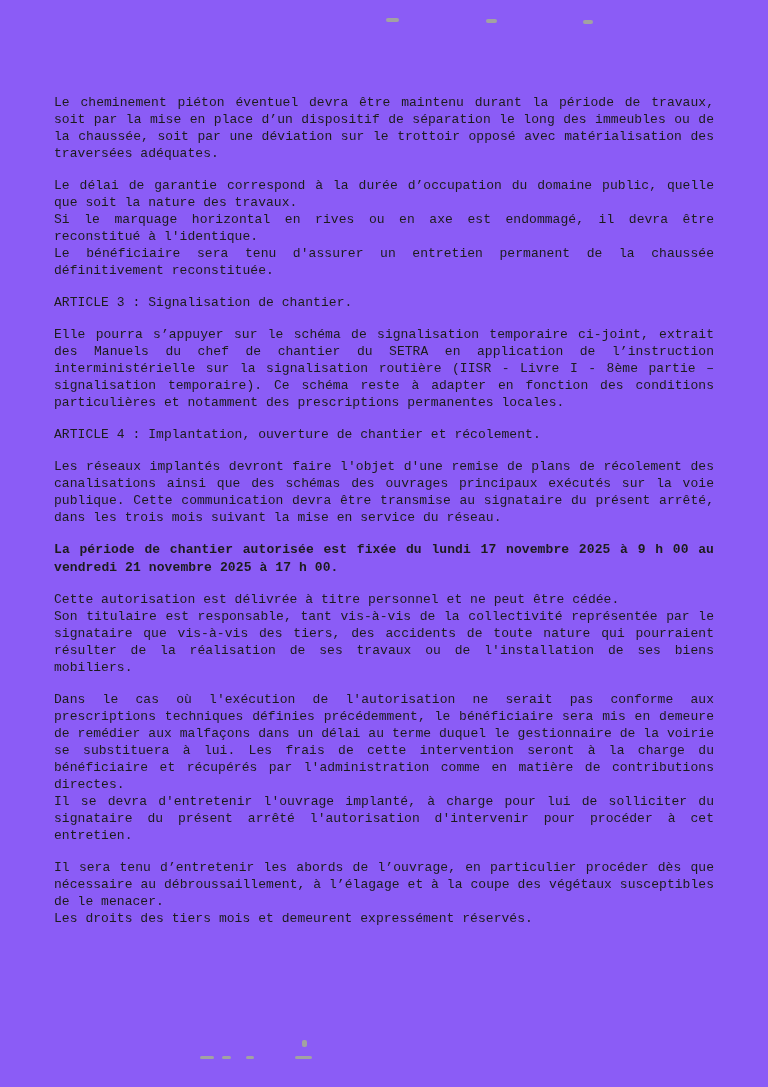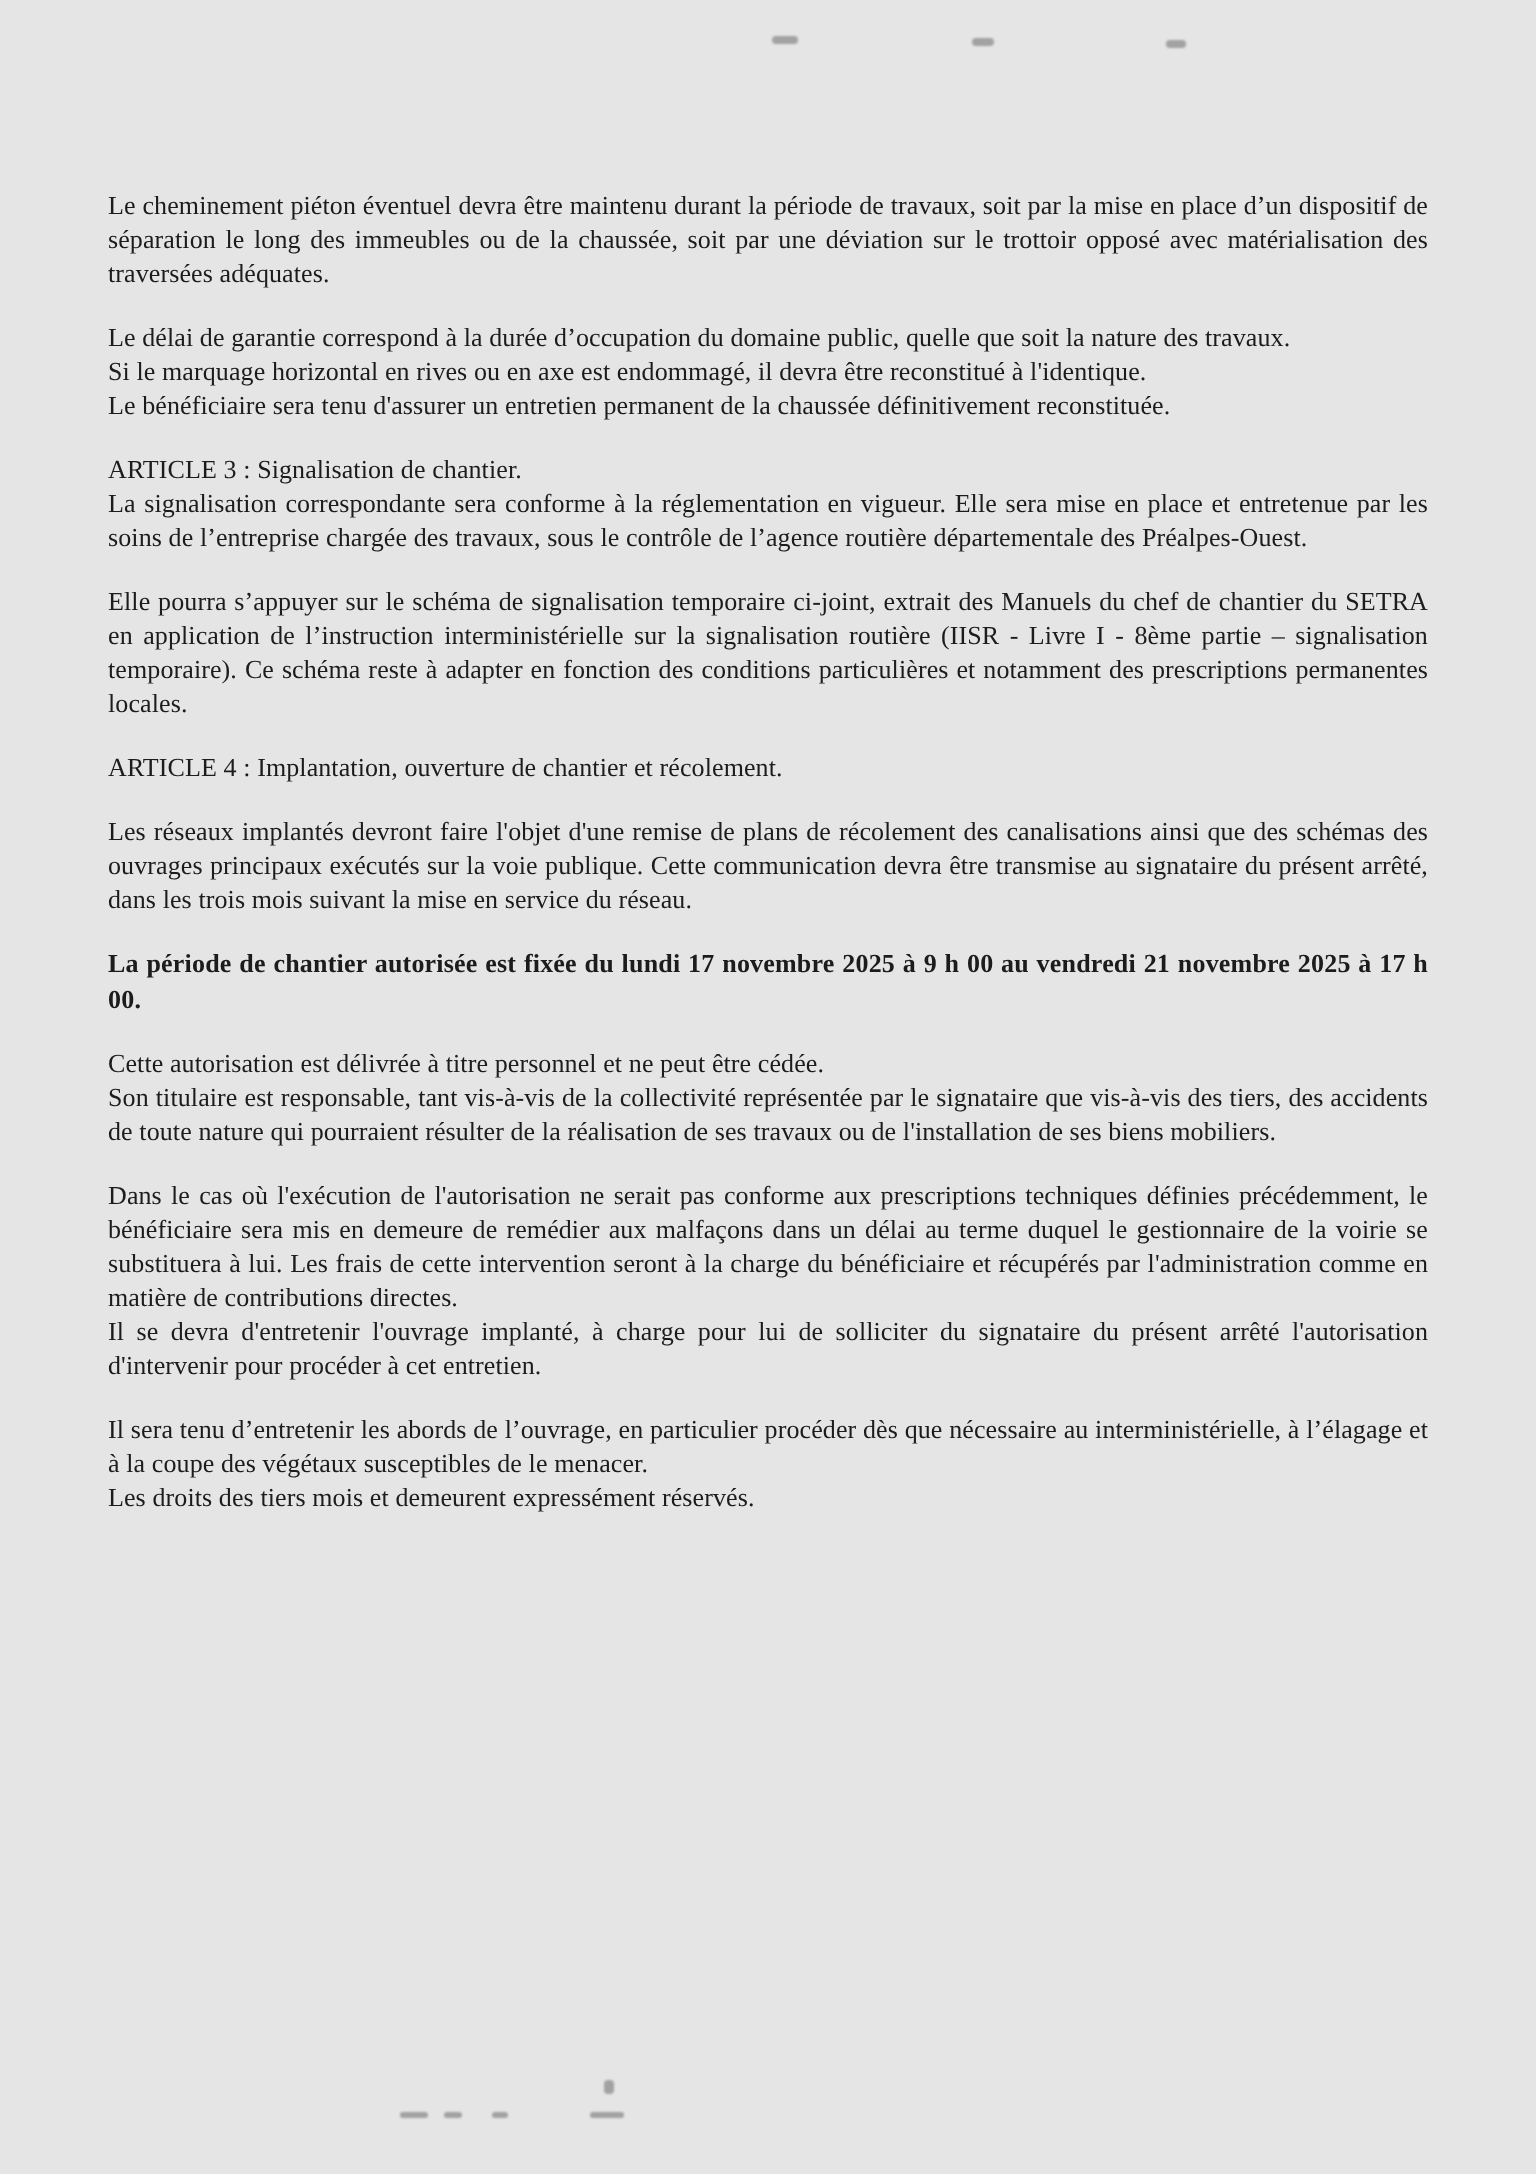--- a/index.html
+++ b/index.html
@@ -4,23 +4,23 @@
 <style>
   html, body {
     margin: 0;
     padding: 0;
     background: #ffffff;
   }
   .page {
     position: relative;
     width: 768px;
     height: 1087px;
-    background: #e5e5e5;
+    background: #8b5cf6;
     overflow: hidden;
-    font-family: Liberation Serif, serif;
+    font-family: Liberation Mono, monospace;
     color: #1c1c1c;
   }
   .content {
     position: absolute;
     left: 54px;
     top: 94px;
     width: 660px;
   }
   .block {
     margin: 0 0 15px 0;
@@ -72,21 +72,20 @@
     </div>
 
     <div class="block">
       <div class="seg">Le délai de garantie correspond à la durée d’occupation du domaine public, quelle que soit la nature des travaux.</div>
       <div class="seg">Si le marquage horizontal en rives ou en axe est endommagé, il devra être reconstitué à l'identique.</div>
       <div class="seg">Le bénéficiaire sera tenu d'assurer un entretien permanent de la chaussée définitivement reconstituée.</div>
     </div>
 
     <div class="block">
       <div class="seg">ARTICLE 3 : Signalisation de chantier.</div>
-      <div class="seg">La signalisation correspondante sera conforme à la réglementation en vigueur. Elle sera mise en place et entretenue par les soins de l’entreprise chargée des travaux, sous le contrôle de l’agence routière départementale des Préalpes-Ouest.</div>
     </div>
 
     <div class="block">
       <div class="seg">Elle pourra s’appuyer sur le schéma de signalisation temporaire ci-joint, extrait des Manuels du chef de chantier du SETRA en application de l’instruction interministérielle sur la signalisation routière (IISR - Livre I - 8ème partie – signalisation temporaire). Ce schéma reste à adapter en fonction des conditions particulières et notamment des prescriptions permanentes locales.</div>
     </div>
 
     <div class="block">
       <div class="seg">ARTICLE 4 : Implantation, ouverture de chantier et récolement.</div>
     </div>
 
@@ -102,18 +101,18 @@
       <div class="seg">Cette autorisation est délivrée à titre personnel et ne peut être cédée.</div>
       <div class="seg">Son titulaire est responsable, tant vis-à-vis de la collectivité représentée par le signataire que vis-à-vis des tiers, des accidents de toute nature qui pourraient résulter de la réalisation de ses travaux ou de l'installation de ses biens mobiliers.</div>
     </div>
 
     <div class="block">
       <div class="seg">Dans le cas où l'exécution de l'autorisation ne serait pas conforme aux prescriptions techniques définies précédemment, le bénéficiaire sera mis en demeure de remédier aux malfaçons dans un délai au terme duquel le gestionnaire de la voirie se substituera à lui. Les frais de cette intervention seront à la charge du bénéficiaire et récupérés par l'administration comme en matière de contributions directes.</div>
       <div class="seg">Il se devra d'entretenir l'ouvrage implanté, à charge pour lui de solliciter du signataire du présent arrêté l'autorisation d'intervenir pour procéder à cet entretien.</div>
     </div>
 
     <div class="block">
-      <div class="seg">Il sera tenu d’entretenir les abords de l’ouvrage, en particulier procéder dès que nécessaire au interministérielle, à l’élagage et à la coupe des végétaux susceptibles de le menacer.</div>
+      <div class="seg">Il sera tenu d’entretenir les abords de l’ouvrage, en particulier procéder dès que nécessaire au débroussaillement, à l’élagage et à la coupe des végétaux susceptibles de le menacer.</div>
       <div class="seg">Les droits des tiers mois et demeurent expressément réservés.</div>
     </div>
 
   </div>
 </div>
 
 </body></html>

